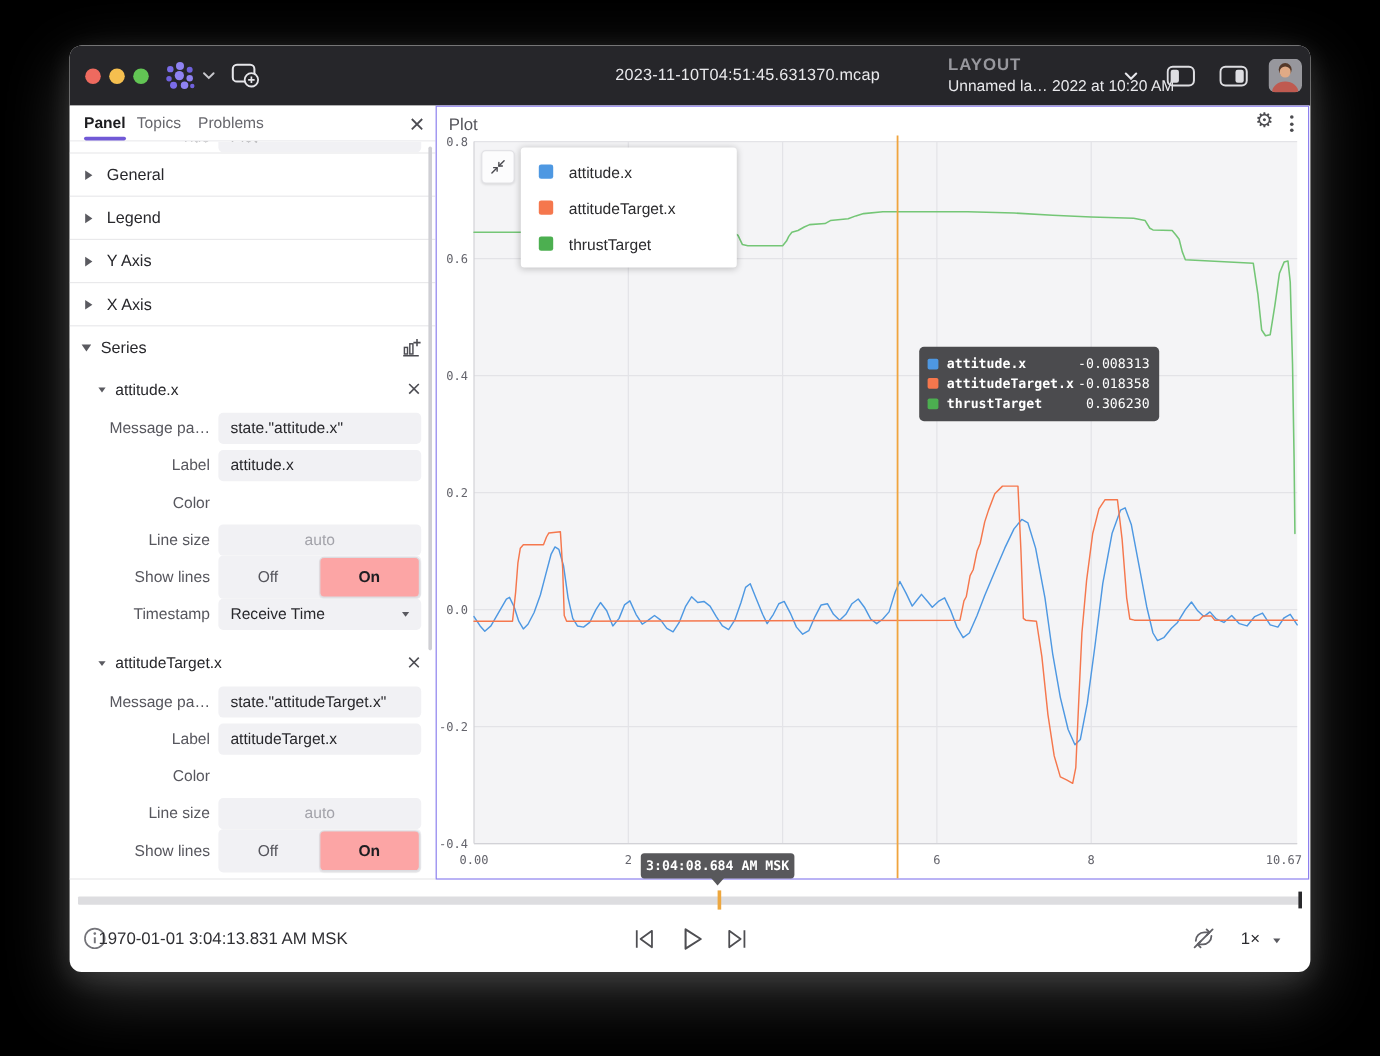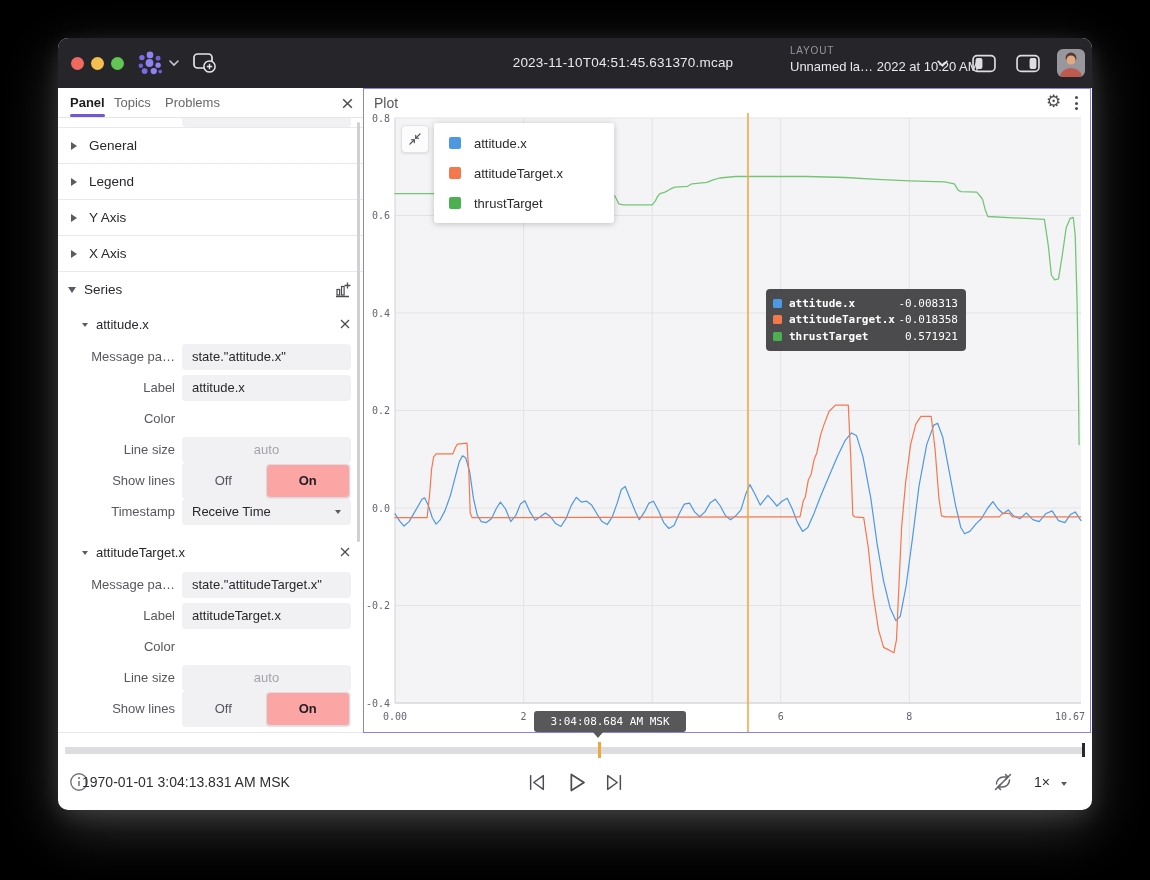--- a/index.html
+++ b/index.html
@@ -11,21 +11,21 @@
   .window { position:absolute; left:58px; top:38px; width:1034px; height:772px;
             background:#fff; border-radius:10px; overflow:hidden;
             box-shadow:0 18px 55px rgba(170,170,170,.30), 0 6px 22px rgba(140,140,140,.22); }
 
   
   .titlebar { position:absolute; left:0; top:0; width:100%; height:50px; background:#26262a; }
   .tl { position:absolute; top:19px; width:13px; height:13px; border-radius:50%; }
   .tb-filename { position:absolute; left:400px; top:17px; width:330px; text-align:center;
                  color:#e9e9ec; font-size:13.5px; letter-spacing:.2px; white-space:nowrap; }
   .tb-layout { position:absolute; left:732px; top:7px; color:#e9e9ec; }
-  .tb-layout .cap { font-size:10px; letter-spacing:.8px; color:#97979d; font-weight:400; }
+  .tb-layout .cap { font-size:14px; letter-spacing:.8px; color:#97979d; font-weight:700; }
   .tb-layout .nm { font-size:13px; margin-top:3px; white-space:nowrap; }
   .toggle-btn { position:absolute; top:16px; }
   .avatar { position:absolute; left:999px; top:11px; width:28px; height:28px; border-radius:6px; overflow:hidden; }
 
   
   .tabbar { position:absolute; left:0; top:50px; width:305px; height:30px; background:#fff;
             border-bottom:1px solid #e6e6e9; }
   .tab { position:absolute; top:0; height:30px; line-height:29px; font-size:13px; color:#67676d; }
   .tab.active { color:#1d1d20; font-weight:700; }
   .tab.active::after { content:""; position:absolute; left:0; right:0; bottom:1px; height:3px;
@@ -77,22 +77,22 @@
   .collapse-btn { position:absolute; left:37px; top:36px; width:28px; height:28px; background:#fcfcfd;
                   border:1px solid #e2e2e6; border-radius:4px; box-shadow:0 1px 2px rgba(0,0,0,.10);
                   display:flex; align-items:center; justify-content:center; z-index:3; cursor:pointer; }
   .data-tip { position:absolute; left:402px; top:200px; width:200px; background:#4b4b4e; border-radius:4px;
               padding:6px 8px 6px 7px; z-index:4; }
   .data-tip .row { height:16.5px; display:flex; align-items:center; }
   .data-tip .sw { width:9px; height:9px; border-radius:1.5px; margin-right:7px; flex:none; }
   .data-tip .nm { font-size:11px; font-weight:700; color:#fff; }
   .data-tip .vl { margin-left:auto; font-size:11px; font-weight:400; color:#fff; }
 
-  .time-tip { position:absolute; left:476px; top:673px; width:152px; height:21px; background:#58585b;
-              border-radius:3px; color:#fff; font-size:11px; font-weight:400; display:flex;
+  .time-tip { position:absolute; left:476px; top:673px; width:128px; height:21px; background:#58585b;
+              border-radius:3px; color:#fff; font-size:11px; font-weight:700; display:flex;
               align-items:center; justify-content:center; z-index:6; white-space:nowrap; }
   .time-tip-caret { position:absolute; left:534px; top:693px; width:0; height:0; z-index:6;
                     border:6px solid transparent; border-top:7px solid #58585b; }
 
   
   .scrub-track { position:absolute; left:7px; top:709px; width:1020px; height:7px; background:#dddde0;
                  border-radius:1px; cursor:pointer; }
   .scrub-marker { position:absolute; left:540px; top:704px; width:3px; height:16px; background:#eda73f; cursor:ew-resize; }
   .scrub-end { position:absolute; left:1024px; top:705px; width:3px; height:14px; background:#29292c; }
   .pb-time { position:absolute; left:24px; top:736px; font-size:14px; color:#2f2f33; white-space:nowrap; }
@@ -357,21 +357,21 @@
         <span class="vl mono">-0.008313</span>
       </div>
       <div class="row">
         <i class="sw" style="background-color: rgb(245, 119, 77);"></i>
         <span class="nm mono">attitudeTarget.x</span>
         <span class="vl mono">-0.018358</span>
       </div>
       <div class="row">
         <i class="sw" style="background-color: rgb(76, 175, 80);"></i>
         <span class="nm mono">thrustTarget</span>
-        <span class="vl mono">0.571921</span>
+        <span class="vl mono">0.306230</span>
       </div>
     </div>
   </div>
 
   <div class="time-tip mono">3:04:08.684 AM MSK</div>
   <div class="time-tip-caret"></div>
 
   <div class="scrub-track"></div>
   <div class="scrub-marker"></div>
   <div class="scrub-end"></div>

